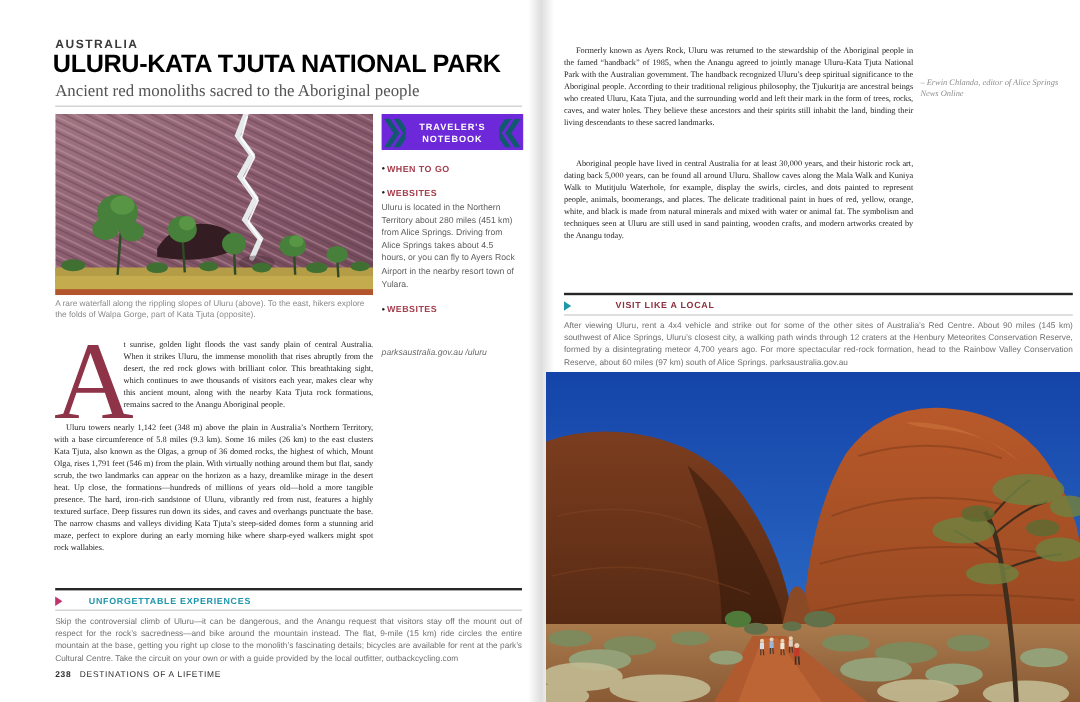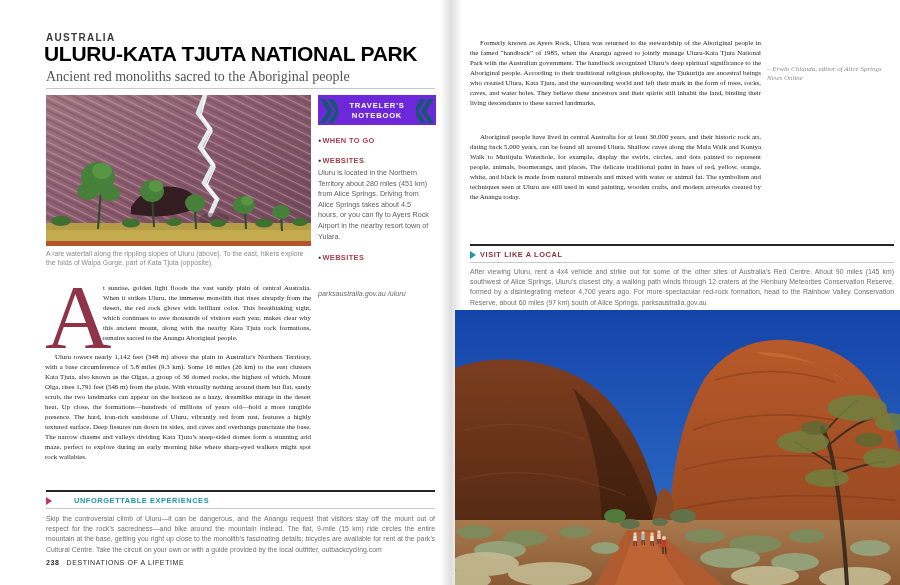--- a/index.html
+++ b/index.html
@@ -45,21 +45,21 @@
   .dot{color:#222;font-size:5px;vertical-align:1px;margin-right:1px;}
   .nb-text{margin-top:3px;font-size:7.2px;line-height:10.6px;color:#5e5e5e;width:112px;}
   .nb-text.web{font-style:italic;color:#6a6a6a;margin-top:27px;}
 
   
   .sec-head-row{display:flex;align-items:center;gap:4px;font-size:7.4px;font-weight:bold;letter-spacing:0.6px;}
   .tri{width:0;height:0;border-top:4px solid transparent;border-bottom:4px solid transparent;}
   .tri-magenta{border-left:6px solid #c0336e;}
   .tri-teal{border-left:6px solid #1e96ab;}
   .exp-head{color:#1e96ab;margin-left:18px;}
-  .local-head{color:#8c2f3e;}
+  .local-head{color:#8c2f3e;margin-left:33px;}
   .graytext{font-size:6.9px;line-height:10.2px;color:#6f6f6f;text-align:justify;}
 
   .folio{left:46px;top:559px;font-size:7px;color:#2b2b2b;letter-spacing:0.6px;}
   .folio b{margin-right:7px;}
 
   
   .p3{left:470px;top:38px;width:291px;}
   .p4{left:470px;top:132px;width:291px;}
 
   .quote{left:767px;top:40px;width:130px;}

